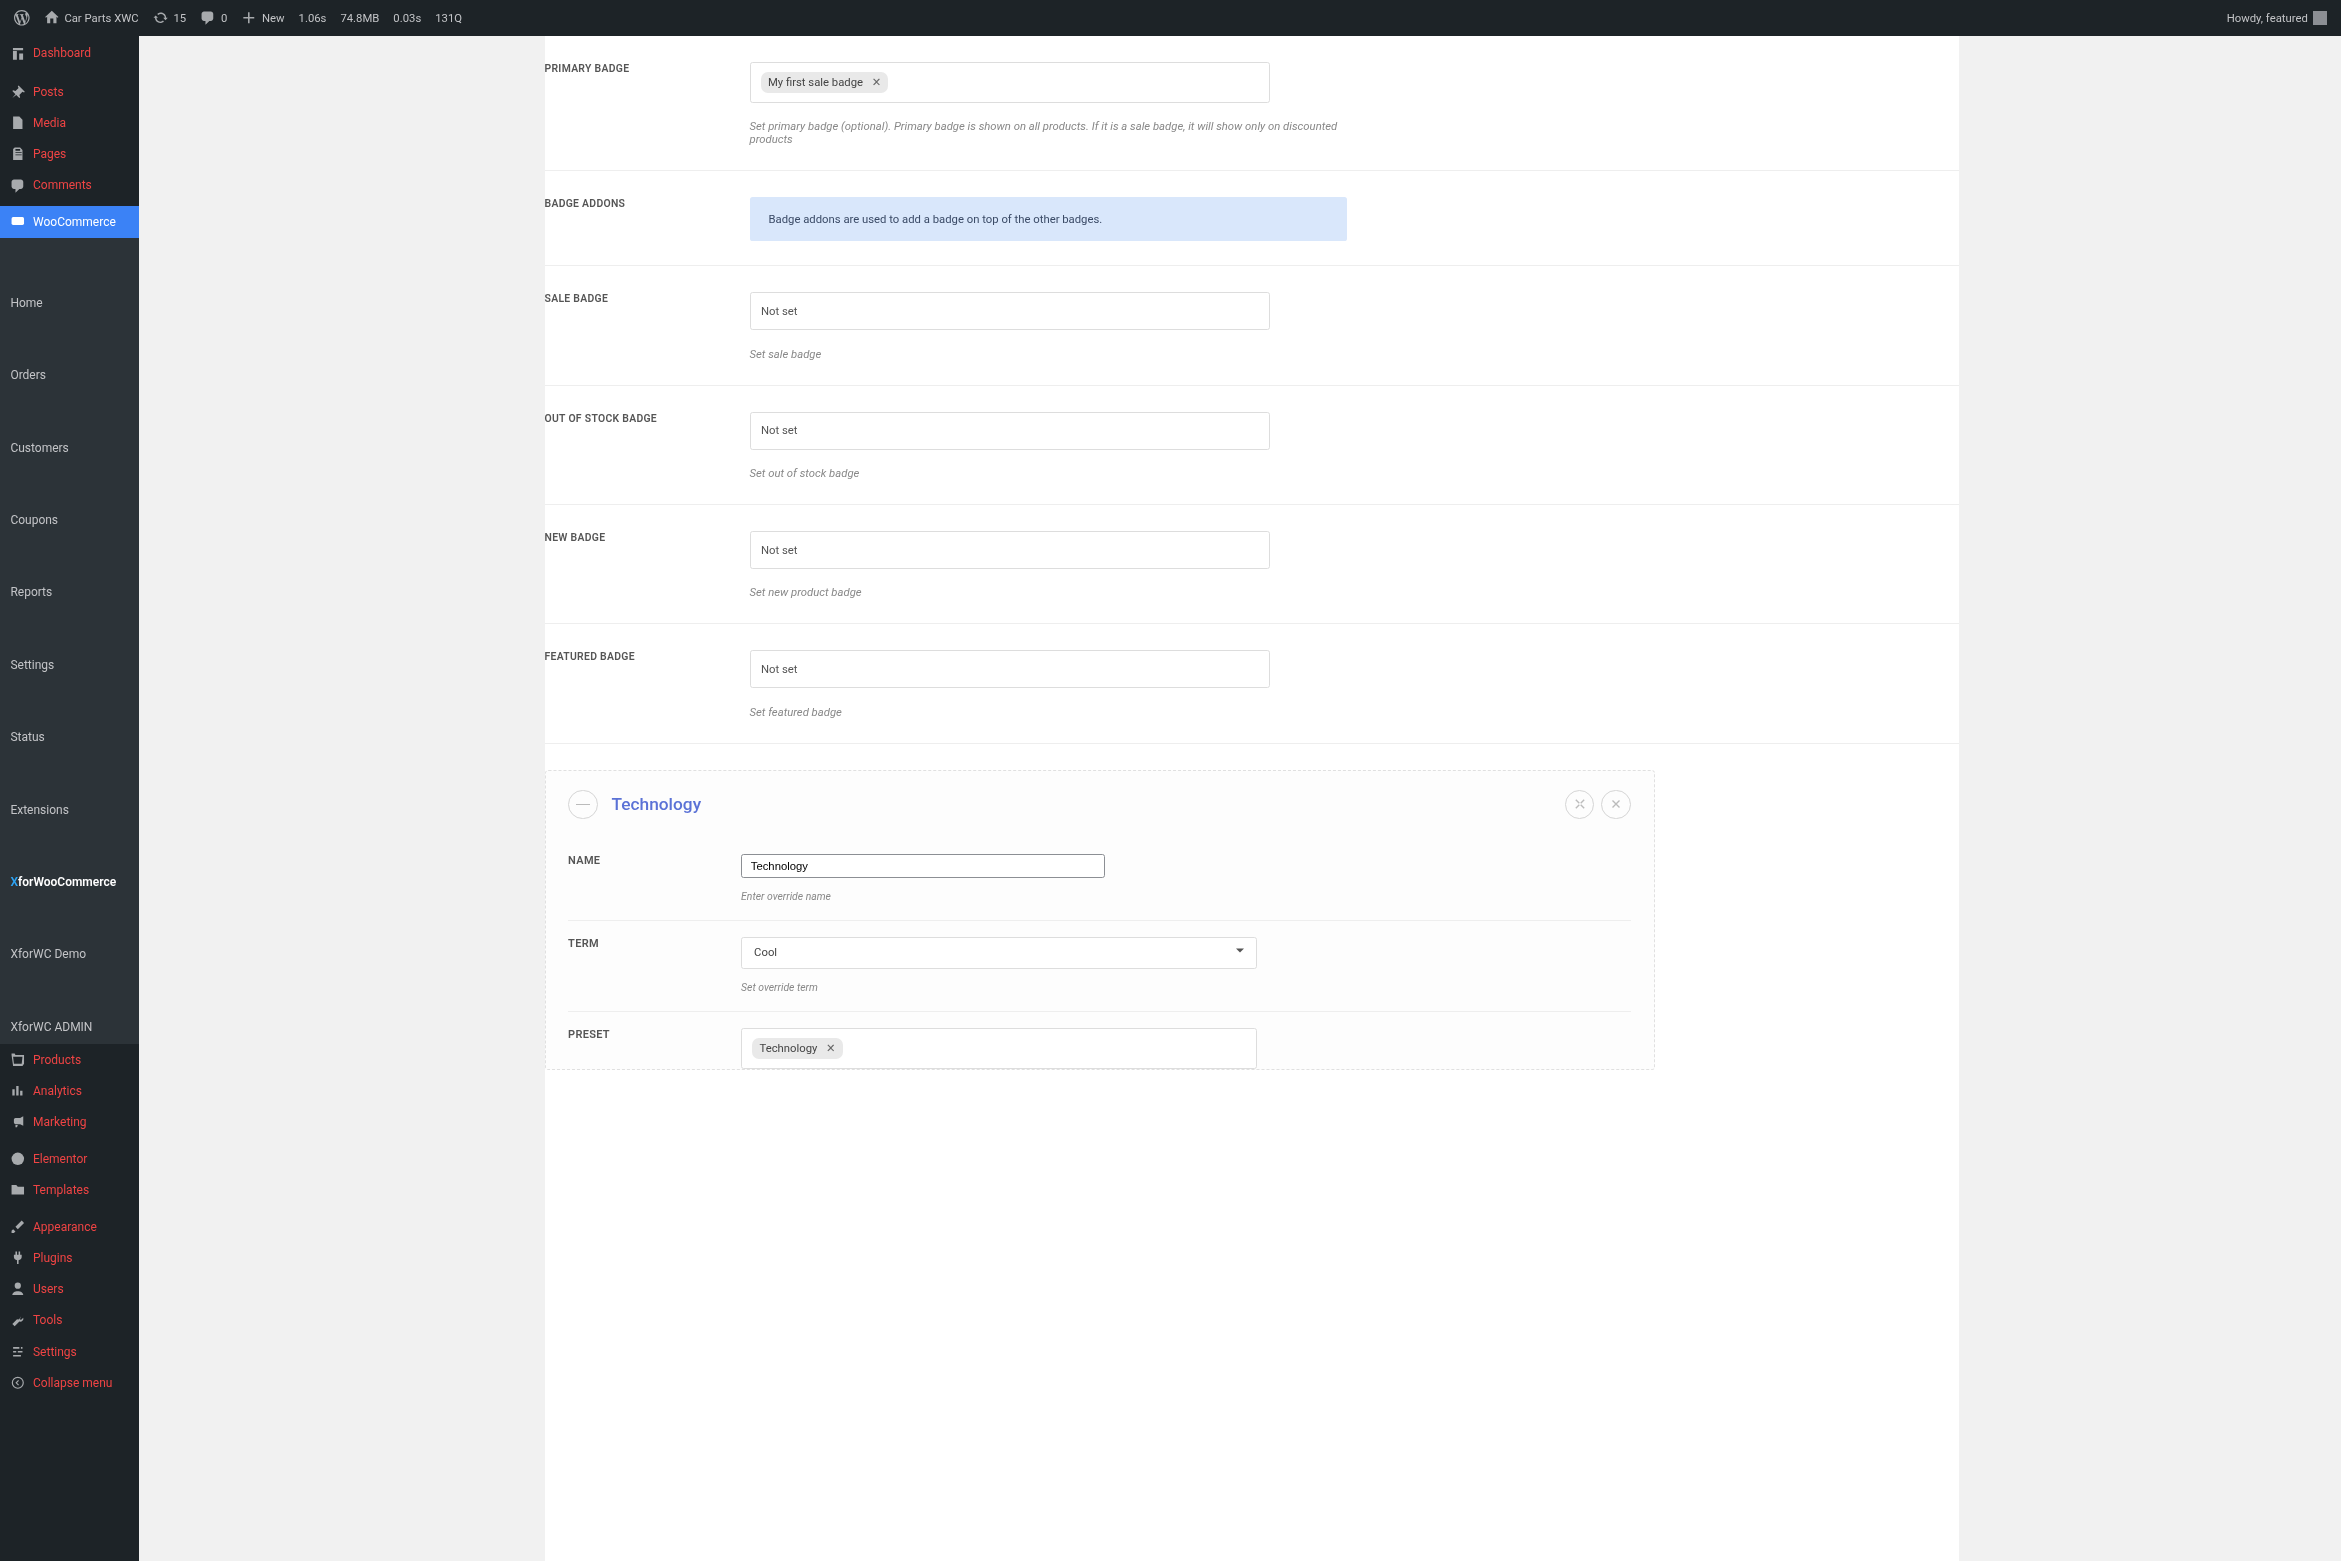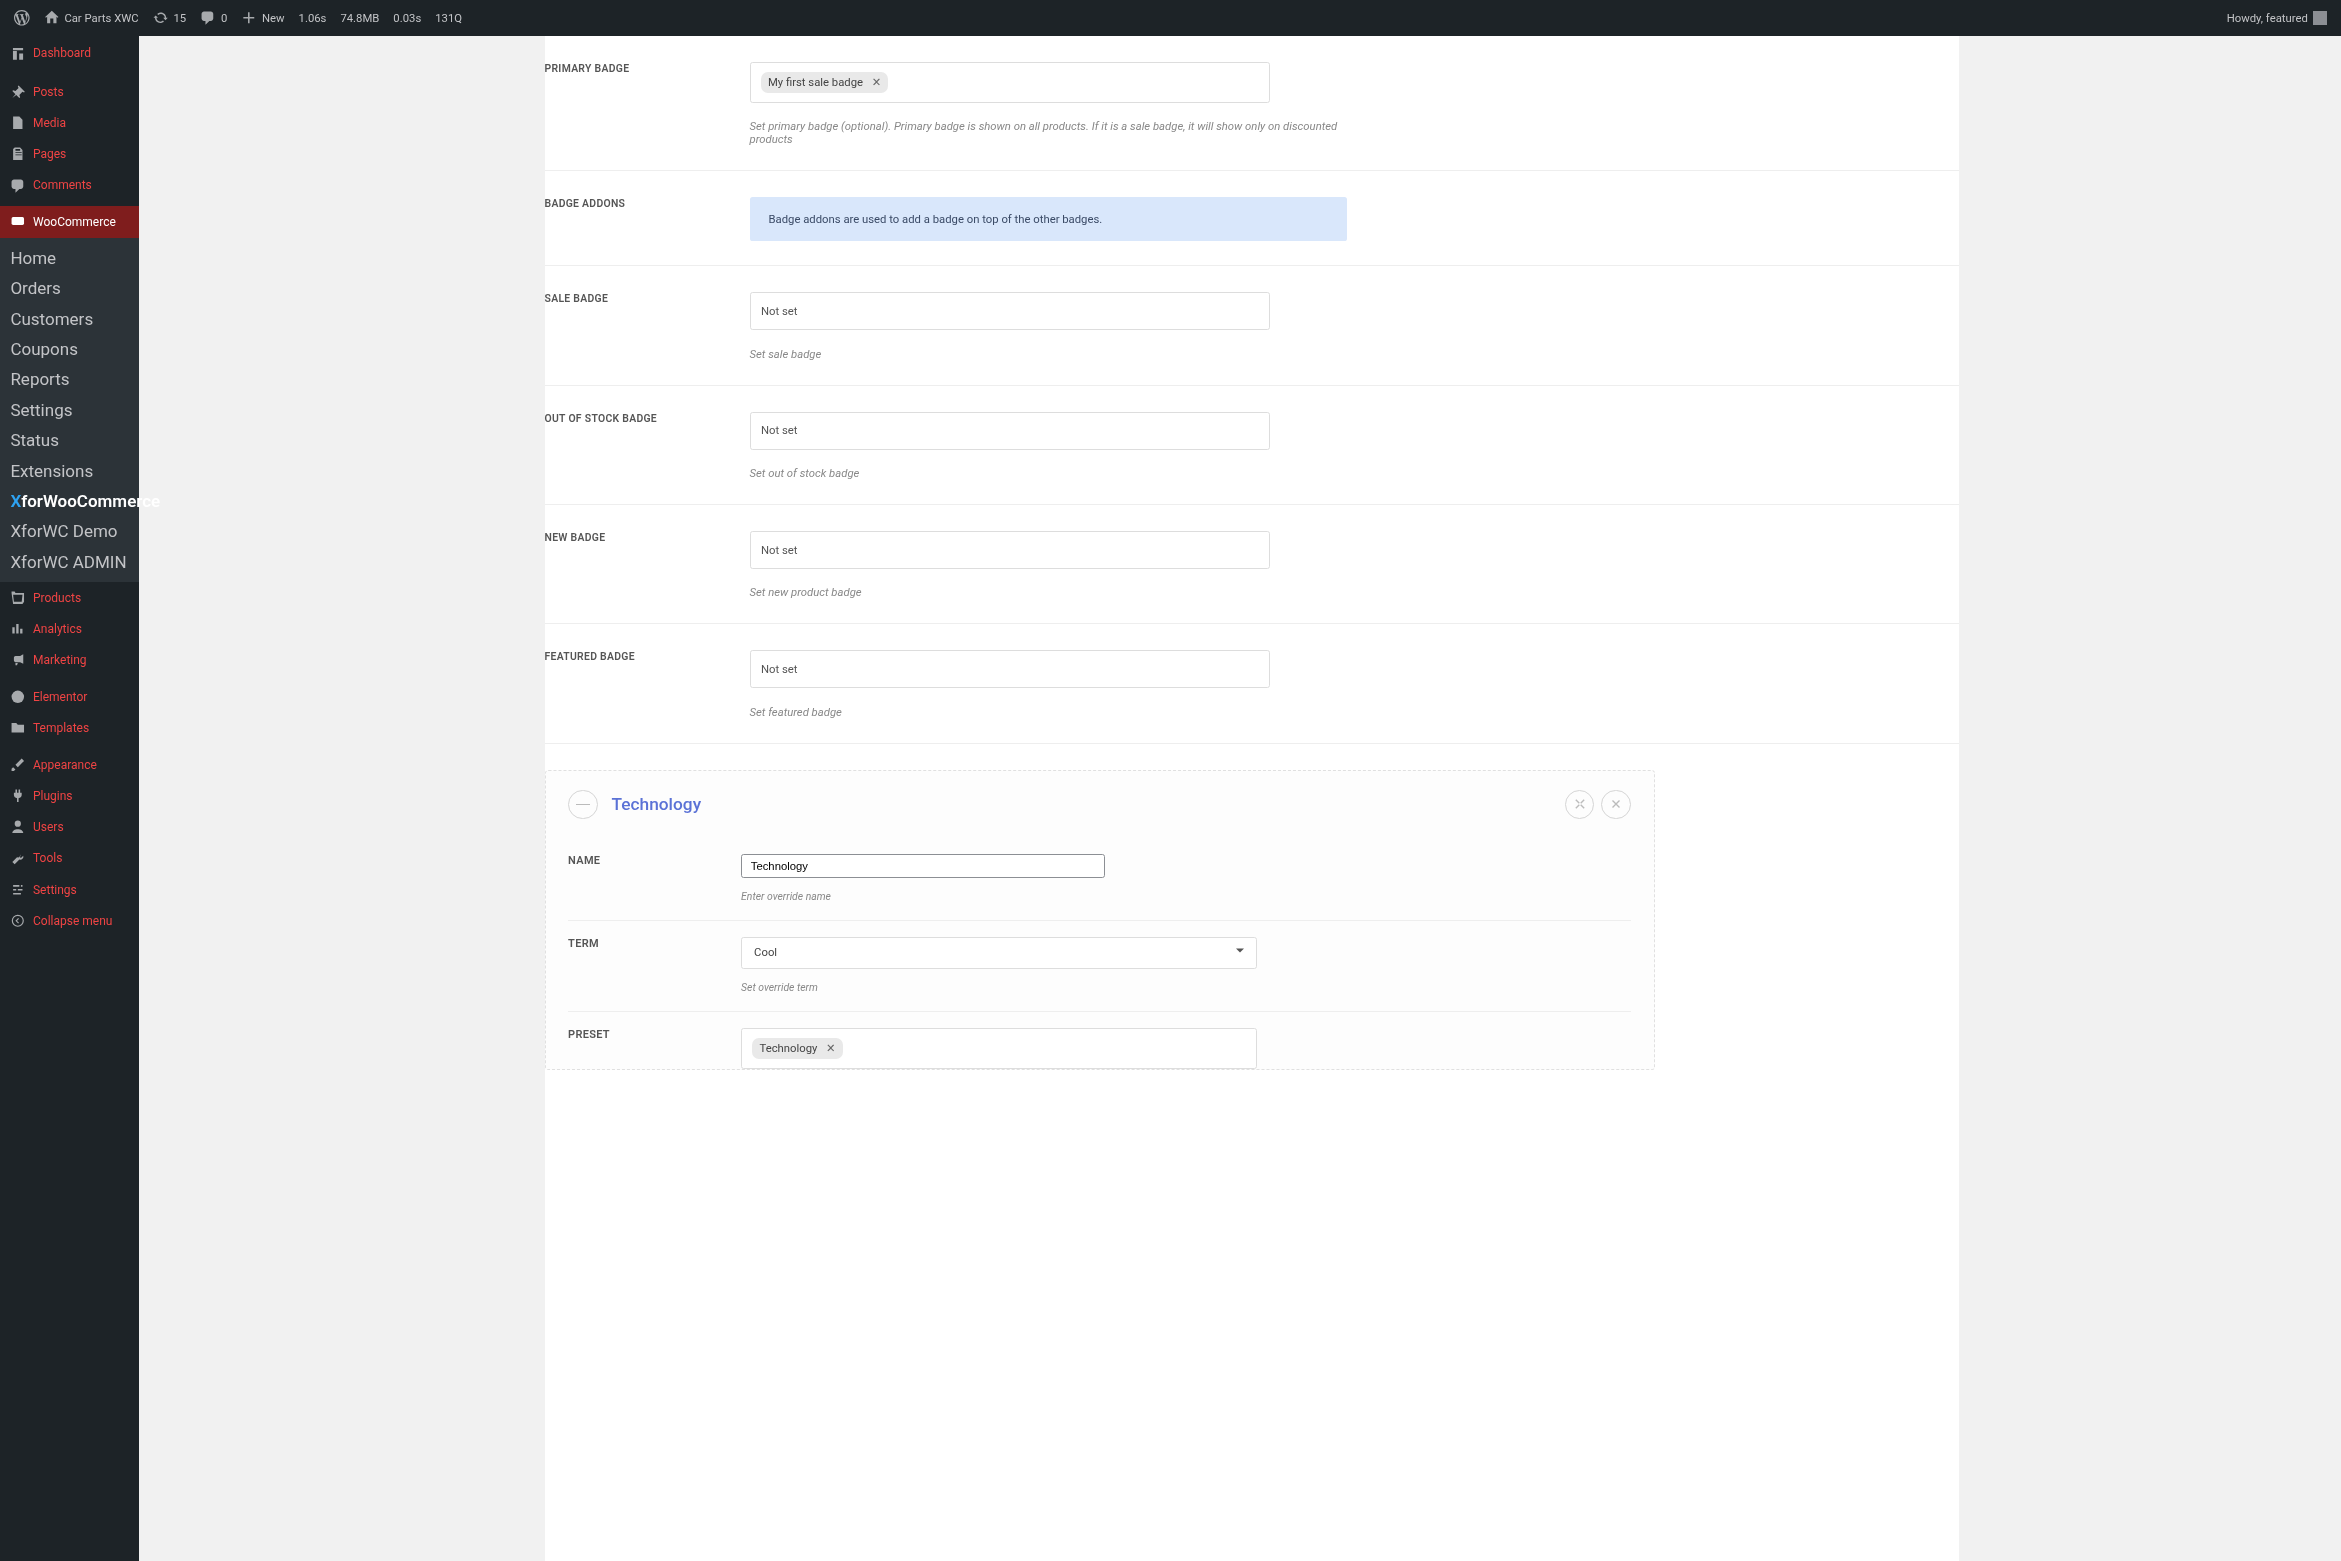--- a/index.html
+++ b/index.html
@@ -20,25 +20,25 @@
 .content-column { width: 100%; max-width: 1527px; display: flex; }
 .content-gutter { width: 68px; background: #f1f1f1; flex-shrink: 0; }
 .content-gutter.right { width: 45px; }
 .content-main { flex: 1; background: #fff; padding: 0; }
 
 
 .menu-item { display: flex; align-items: center; padding: 7px 7px 7px 8.7px; color: #ef4444; cursor: pointer; font-size: 12px; position: relative; }
 .menu-item.top { padding-top: 8.7px; padding-bottom: 8.7px; }
 .menu-item .icon { width: 17.3px; height: 17.3px; margin-right: 7px; display: inline-flex; align-items: center; justify-content: center; }
 .menu-item .icon svg { fill: #a7aaad; width: 15.6px; height: 15.6px; }
-.menu-item.active { background: #7f1d1d; color: #fff; }
+.menu-item.active { background: #3b82f6; color: #fff; }
 .menu-item.active .icon svg { fill: #fff; }
 .menu-item.active::after { content: ""; position: absolute; right: -7px; top: 50%; transform: translateY(-50%); border: 7px solid transparent; border-right-color: #f1f1f1; }
 .submenu { background: #2c3338; padding: 5.2px 0; }
-.submenu-item { padding: 5.2px 10.4px; font-size: 17px; color: #c3c4c7; cursor: pointer; }
+.submenu-item { padding: 5.2px 10.4px; font-size: 12px; color: #c3c4c7; cursor: pointer; margin-top: 48px; }
 .submenu-item.current { color: #fff; font-weight: 600; }
 .submenu-item.current .xfor-x { color: #2ea3f2; }
 
 
 .form-row { display: flex; padding: 26px 0 24px 0; border-bottom: 0.9px solid #eee; }
 .form-row:last-child { border-bottom: none; }
 .form-label-col { width: 205px; padding-left: 0; flex-shrink: 0; }
 .form-label { font-size: 10.4px; font-weight: 600; color: #555; letter-spacing: 0.3px; }
 .form-field-col { flex: 1; max-width: 625px; }
 .form-wide-col { flex: 1; }

